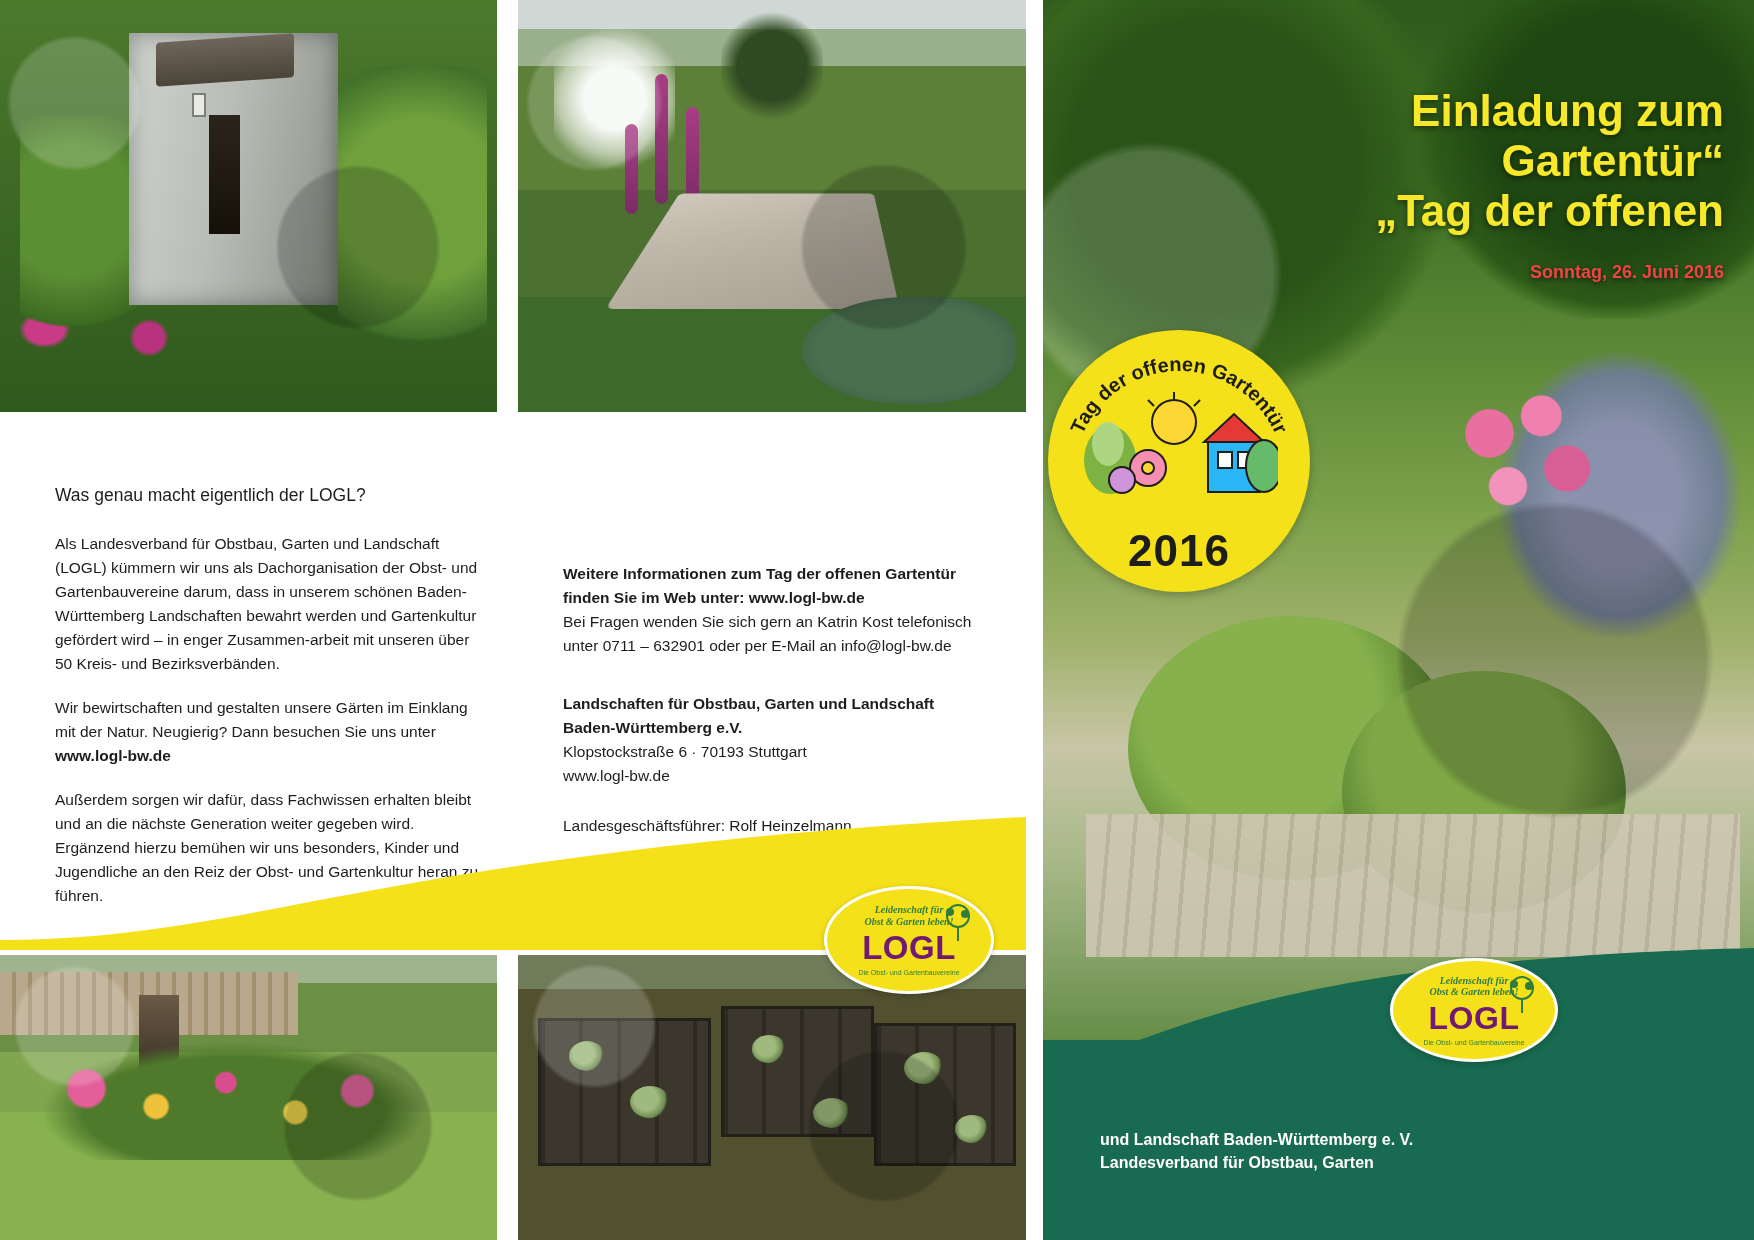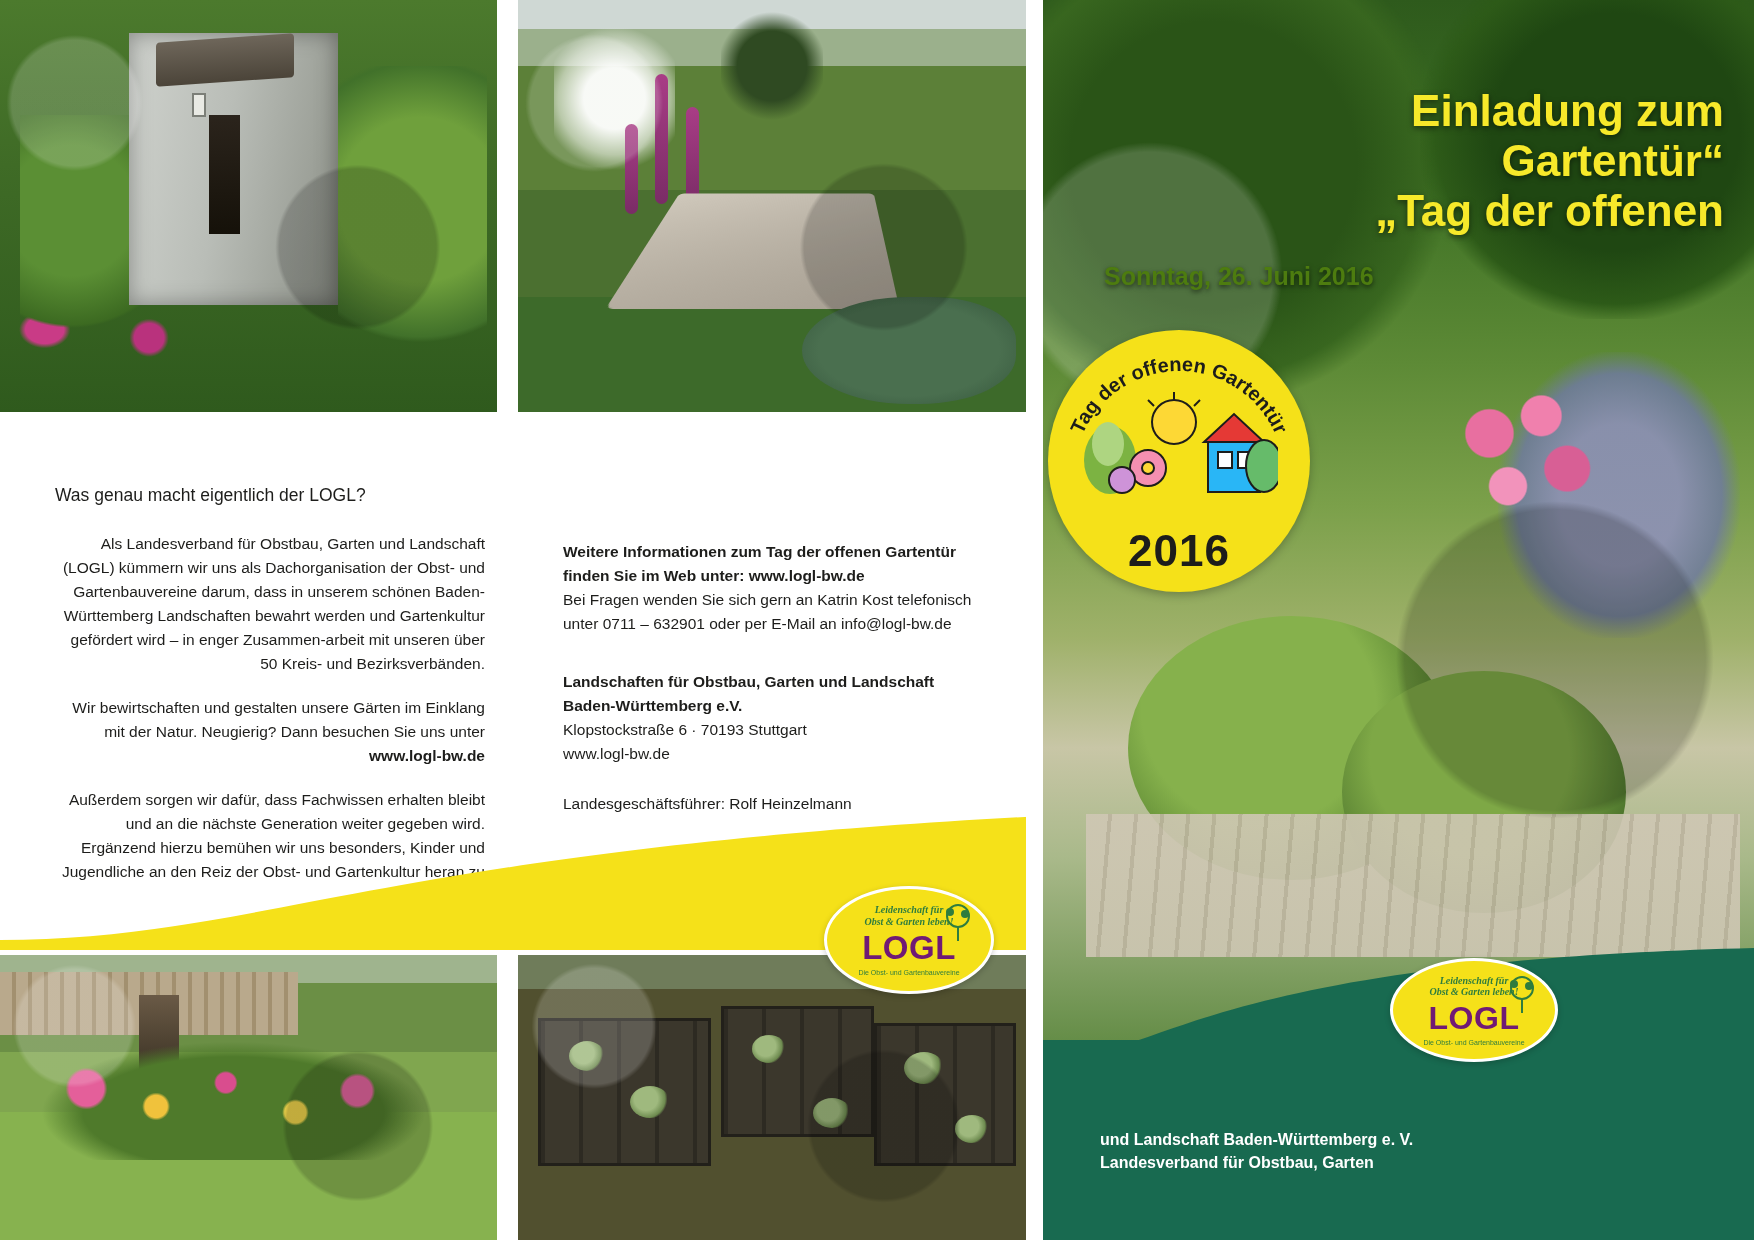--- a/index.html
+++ b/index.html
@@ -167,22 +167,22 @@
 
   
   .hero-title {
     position: absolute; right: 30px; top: 86px; width: 620px;
     text-align: right; color: #f7e92a;
     font-weight: bold; font-size: 44px; line-height: 1.14;
     text-shadow: 0 2px 6px rgba(0,0,0,.55);
   }
   .hero-date {
     position: absolute; right: 30px; top: 262px; width: 620px;
-    color: #4d7c0f;
-    font-weight: bold; font-size: 25px;
+    text-align: right; color: #ef4444;
+    font-weight: bold; font-size: 18px;
     text-shadow: 0 2px 5px rgba(0,0,0,.6);
   }
 
   
   .badge {
     position: absolute; left: 1048px; top: 330px; width: 262px; height: 262px;
     border-radius: 50%; background: #f5e119;
     box-shadow: 0 3px 10px rgba(0,0,0,.25);
   }
   .badge-arc { position: absolute; inset: 0; }
@@ -198,25 +198,25 @@
   .white-panel {
     position: absolute; left: 0; top: 418px; width: 1043px; height: 560px;
     background: #ffffff;
   }
   .h-head {
     position: absolute; left: 55px; top: 485px; width: 520px;
     font-size: 17.5px; font-weight: normal; color: #1d1d1b;
   }
   .col-left {
     position: absolute; left: 55px; top: 532px; width: 430px;
-    font-size: 15.5px; line-height: 1.55; color: #1d1d1b; text-align: right;
+    font-size: 15.5px; line-height: 1.55; color: #1d1d1b;
   }
   .col-left p { margin-bottom: 20px; }
   .col-right {
-    position: absolute; left: 563px; top: 540px; width: 420px;
+    position: absolute; left: 563px; top: 562px; width: 420px;
     font-size: 15.5px; line-height: 1.55; color: #1d1d1b;
   }
   .col-right p { margin-bottom: 18px; }
   .b { font-weight: bold; }
 
   
   .swoosh { position: absolute; left: 0; top: 790px; width: 1043px; height: 160px; }
 
   
   .logl {

